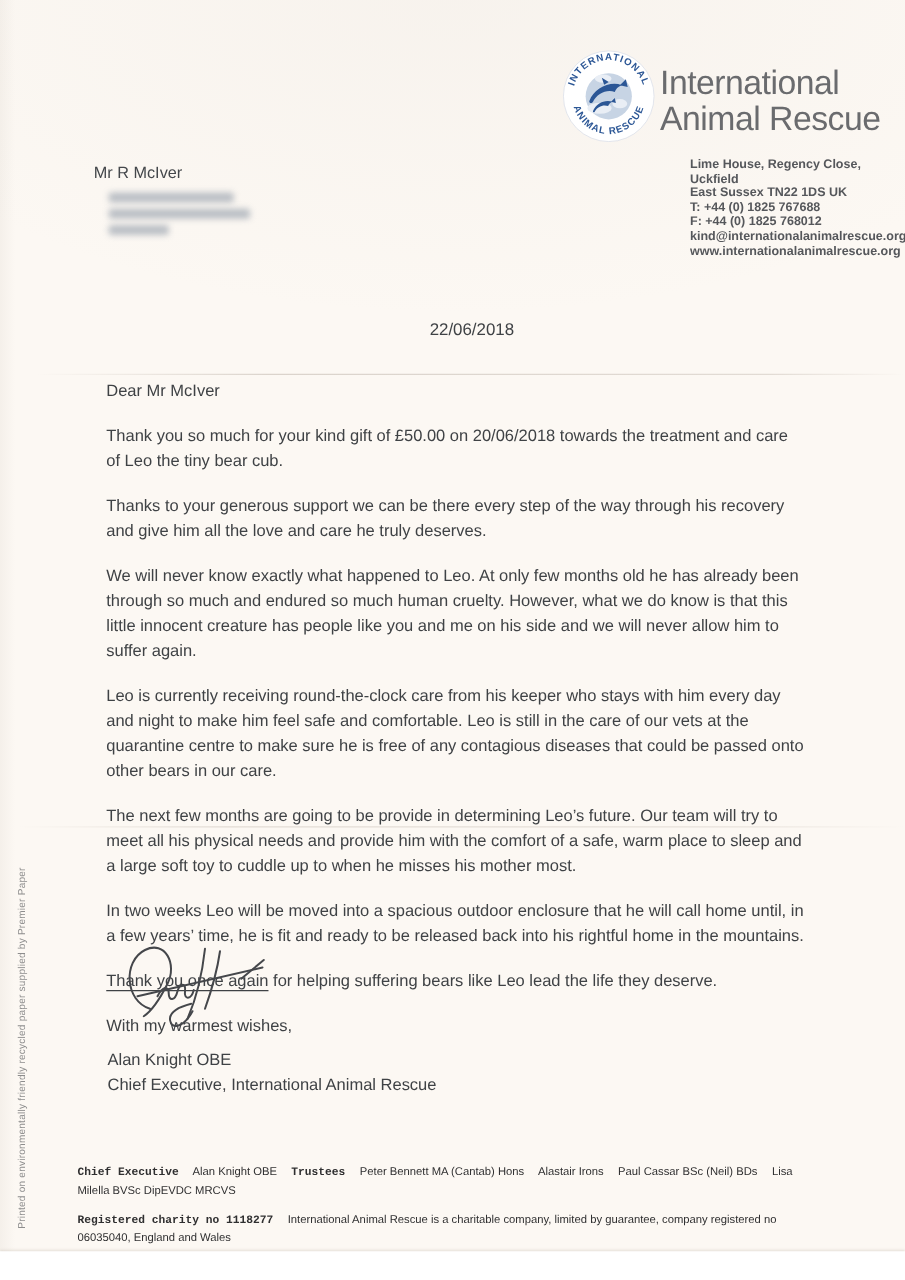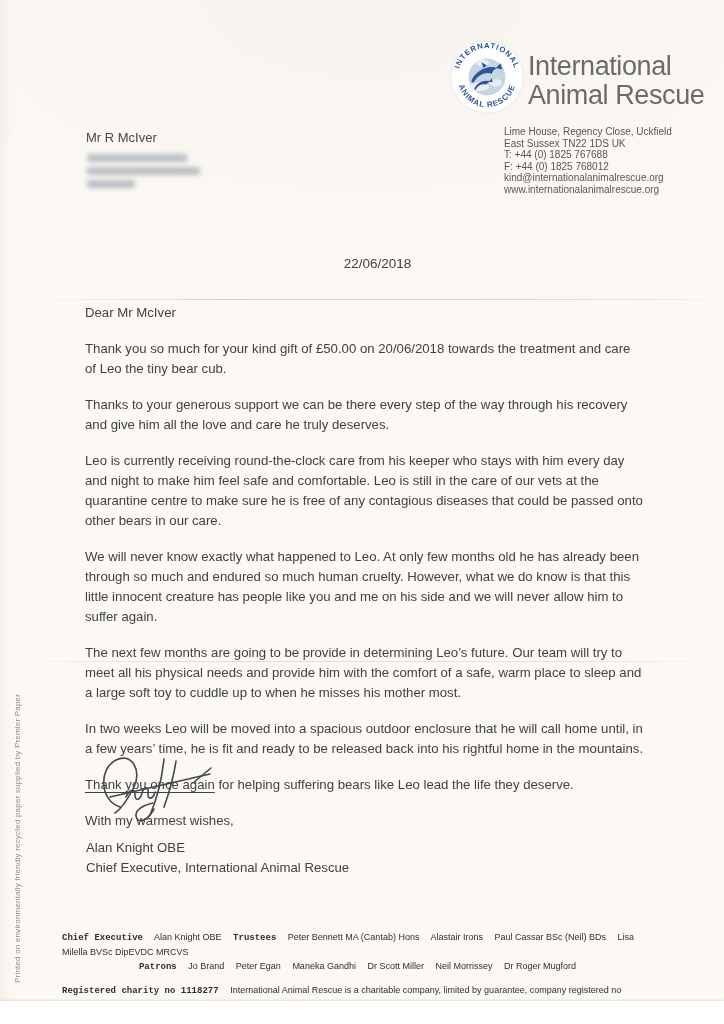--- a/index.html
+++ b/index.html
@@ -13,24 +13,24 @@
   }
   .bottom-strip{position:absolute;left:0;top:1001px;width:724px;height:23px;background:#ffffff;
     box-shadow:0 -1px 2px rgba(190,180,168,0.35);}
   .crease{position:absolute;left:0;width:724px;height:1px;}
   .crease.c1{top:299px;background:linear-gradient(to right,transparent 4%,rgba(165,152,140,0.38) 30%,rgba(165,152,140,0.30) 85%,transparent);}
   .crease.c2{top:661px;background:linear-gradient(to right,transparent 2%,rgba(165,152,140,0.30) 25%,rgba(165,152,140,0.24) 80%,transparent);}
 
   
   .logo{position:absolute;left:450px;top:40px;width:74px;height:74px;}
   .wordmark{position:absolute;left:528px;top:52px;color:#6a6b6e;font-size:27px;line-height:29px;letter-spacing:-0.4px;font-weight:400;}
-  .org-address{position:absolute;left:504px;top:126px;color:#55575b;font-size:10px;line-height:11.6px;font-weight:400;}
+  .org-address{position:absolute;left:552px;top:126px;color:#55575b;font-size:10px;line-height:11.6px;font-weight:700;}
 
   
-  .recipient{position:absolute;left:86px;top:130px;color:#44474b;font-size:13px;line-height:15px;}
+  .recipient{position:absolute;left:75px;top:130px;color:#44474b;font-size:13px;line-height:15px;}
   .redacted{position:absolute;left:87px;height:8px;border-radius:2px;background:#a9b0b9;filter:blur(2.4px);opacity:0.8;}
   .r1{top:154px;width:100px;} .r2{top:167px;width:113px;} .r3{top:180px;width:48px;}
 
   
   .date{position:absolute;top:256px;left:99px;width:557px;text-align:center;color:#3f4245;font-size:13.5px;}
   .body-col{position:absolute;left:85px;top:287px;width:560px;color:#3f4245;font-size:13.2px;line-height:20px;}
   .body-col p{margin:16px 0 11px 0;}
   .u{text-decoration:underline;text-underline-offset:3px;}
   .valediction{margin-top:1px;}
 
@@ -99,22 +99,22 @@
   <div class="redacted r1"></div>
   <div class="redacted r2"></div>
   <div class="redacted r3"></div>
 
   <div class="date">22/06/2018</div>
 
   <div class="body-col">
     <p>Dear Mr McIver</p>
     <p>Thank you so much for your kind gift of £50.00 on 20/06/2018 towards the treatment and care of Leo the tiny bear cub.</p>
     <p>Thanks to your generous support we can be there every step of the way through his recovery and give him all the love and care he truly deserves.</p>
+    <p>We will never know exactly what happened to Leo. At only few months old he has already been through so much and endured so much human cruelty. However, what we do know is that this little innocent creature has people like you and me on his side and we will never allow him to suffer again.</p>
     <p>Leo is currently receiving round-the-clock care from his keeper who stays with him every day and night to make him feel safe and comfortable. Leo is still in the care of our vets at the quarantine centre to make sure he is free of any contagious diseases that could be passed onto other bears in our care.</p>
-    <p>We will never know exactly what happened to Leo. At only few months old he has already been through so much and endured so much human cruelty. However, what we do know is that this little innocent creature has people like you and me on his side and we will never allow him to suffer again.</p>
     <p>The next few months are going to be provide in determining Leo’s future. Our team will try to meet all his physical needs and provide him with the comfort of a safe, warm place to sleep and a large soft toy to cuddle up to when he misses his mother most.</p>
     <p>In two weeks Leo will be moved into a spacious outdoor enclosure that he will call home until, in a few years’ time, he is fit and ready to be released back into his rightful home in the mountains.</p>
     <p><span class="u">Thank you once again</span><span> for helping suffering bears like Leo lead the life they deserve.</span></p>
     <p class="valediction">With my warmest wishes,</p>
   </div>
 
   <svg class="signature" viewBox="0 0 130 88">
     <g fill="none" stroke="#45474b" stroke-width="1.6" stroke-linecap="round">
       <path d="M28,60 C8,54 6,22 24,13 C40,5 50,24 42,40 C36,52 29,62 23,66"></path>
       <path d="M34,50 C38,42 43,41 43,48 C43,54 48,54 50,46 C52,39 57,39 56,46 C55,53 61,53 63,45"></path>
@@ -136,29 +136,20 @@
   <div class="footer">
     <div class="fline1">
       <span class="seg b">Chief Executive</span>
       <span class="seg">Alan Knight OBE</span>
       <span class="seg b">Trustees</span>
       <span class="seg">Peter Bennett MA (Cantab) Hons</span>
       <span class="seg">Alastair Irons</span>
       <span class="seg">Paul Cassar BSc (Neil) BDs</span>
       <span class="seg">Lisa Milella BVSc DipEVDC MRCVS</span>
     </div>
-    <div class="fline2">
-      <span class="seg b">Patrons</span>
-      <span class="seg">Jo Brand</span>
-      <span class="seg">Peter Egan</span>
-      <span class="seg">Maneka Gandhi</span>
-      <span class="seg">Dr Scott Miller</span>
-      <span class="seg">Neil Morrissey</span>
-      <span class="seg">Dr Roger Mugford</span>
-    </div>
     <div class="fline3">
       <span class="seg b">Registered charity no 1118277</span>
       <span class="seg">International Animal Rescue is a charitable company, limited by guarantee, company registered no 06035040, England and Wales</span>
     </div>
   </div>
 
   <div class="bottom-strip"></div>
 </div>
 
 </body></html>

